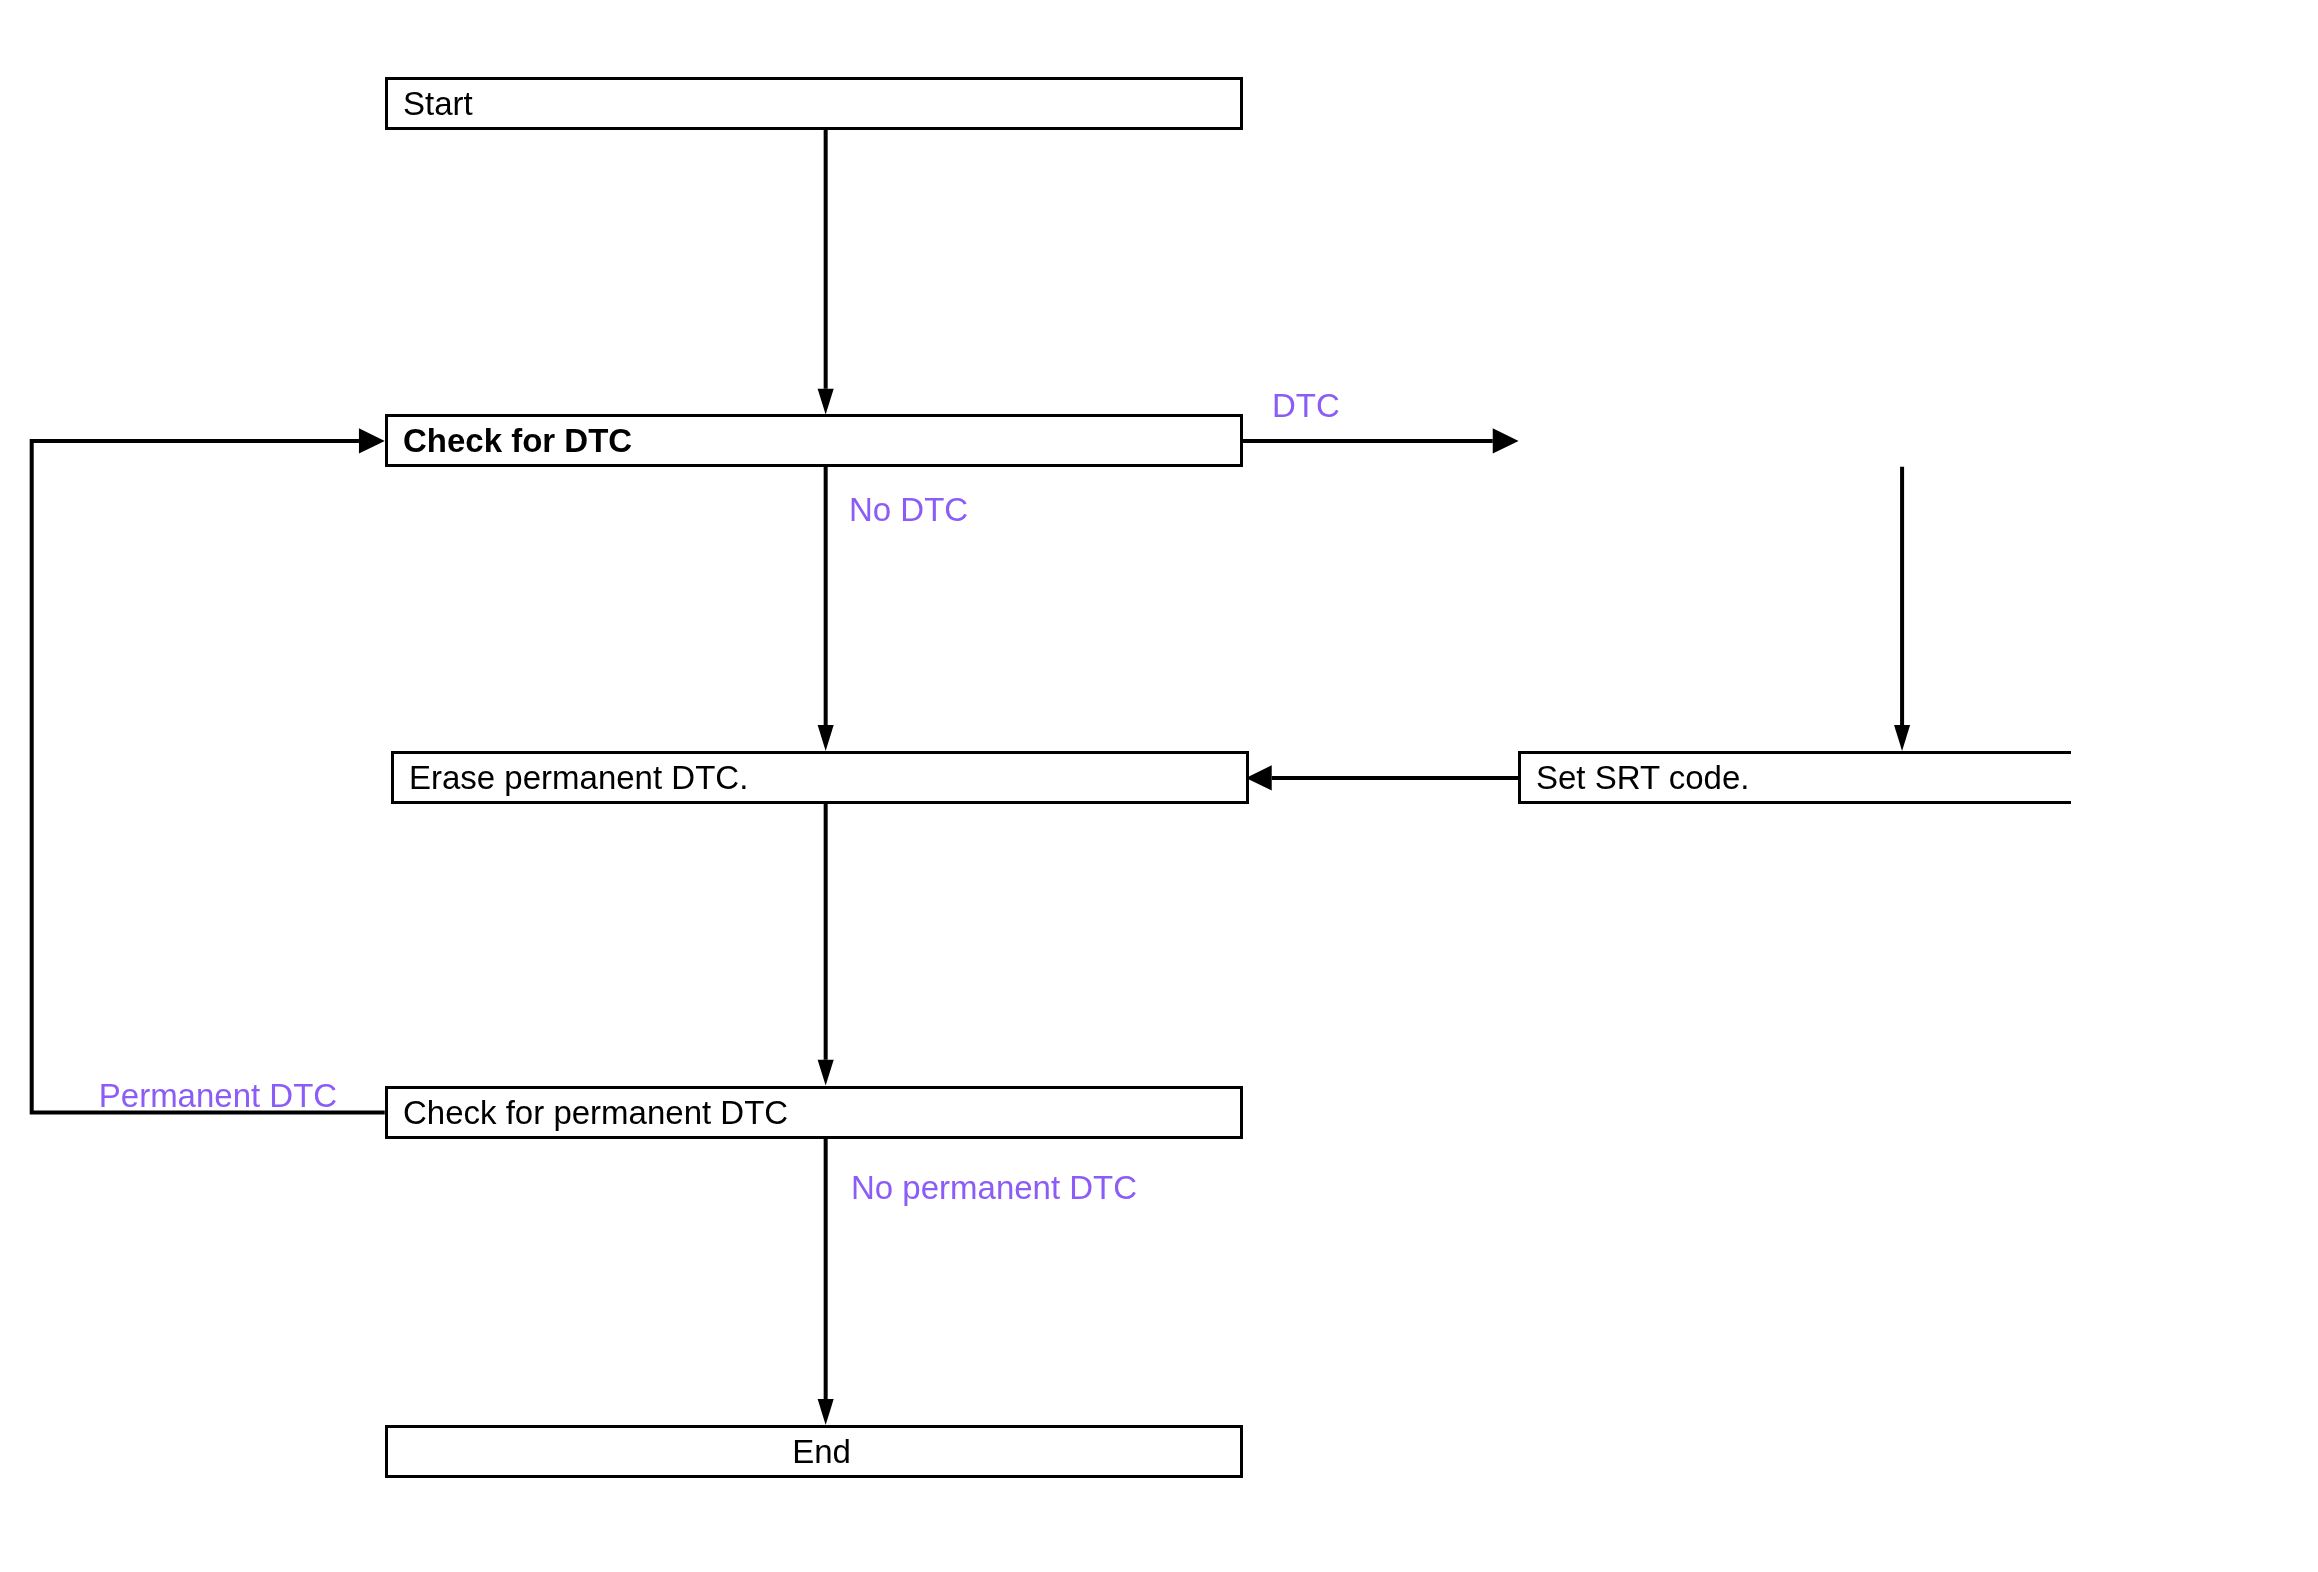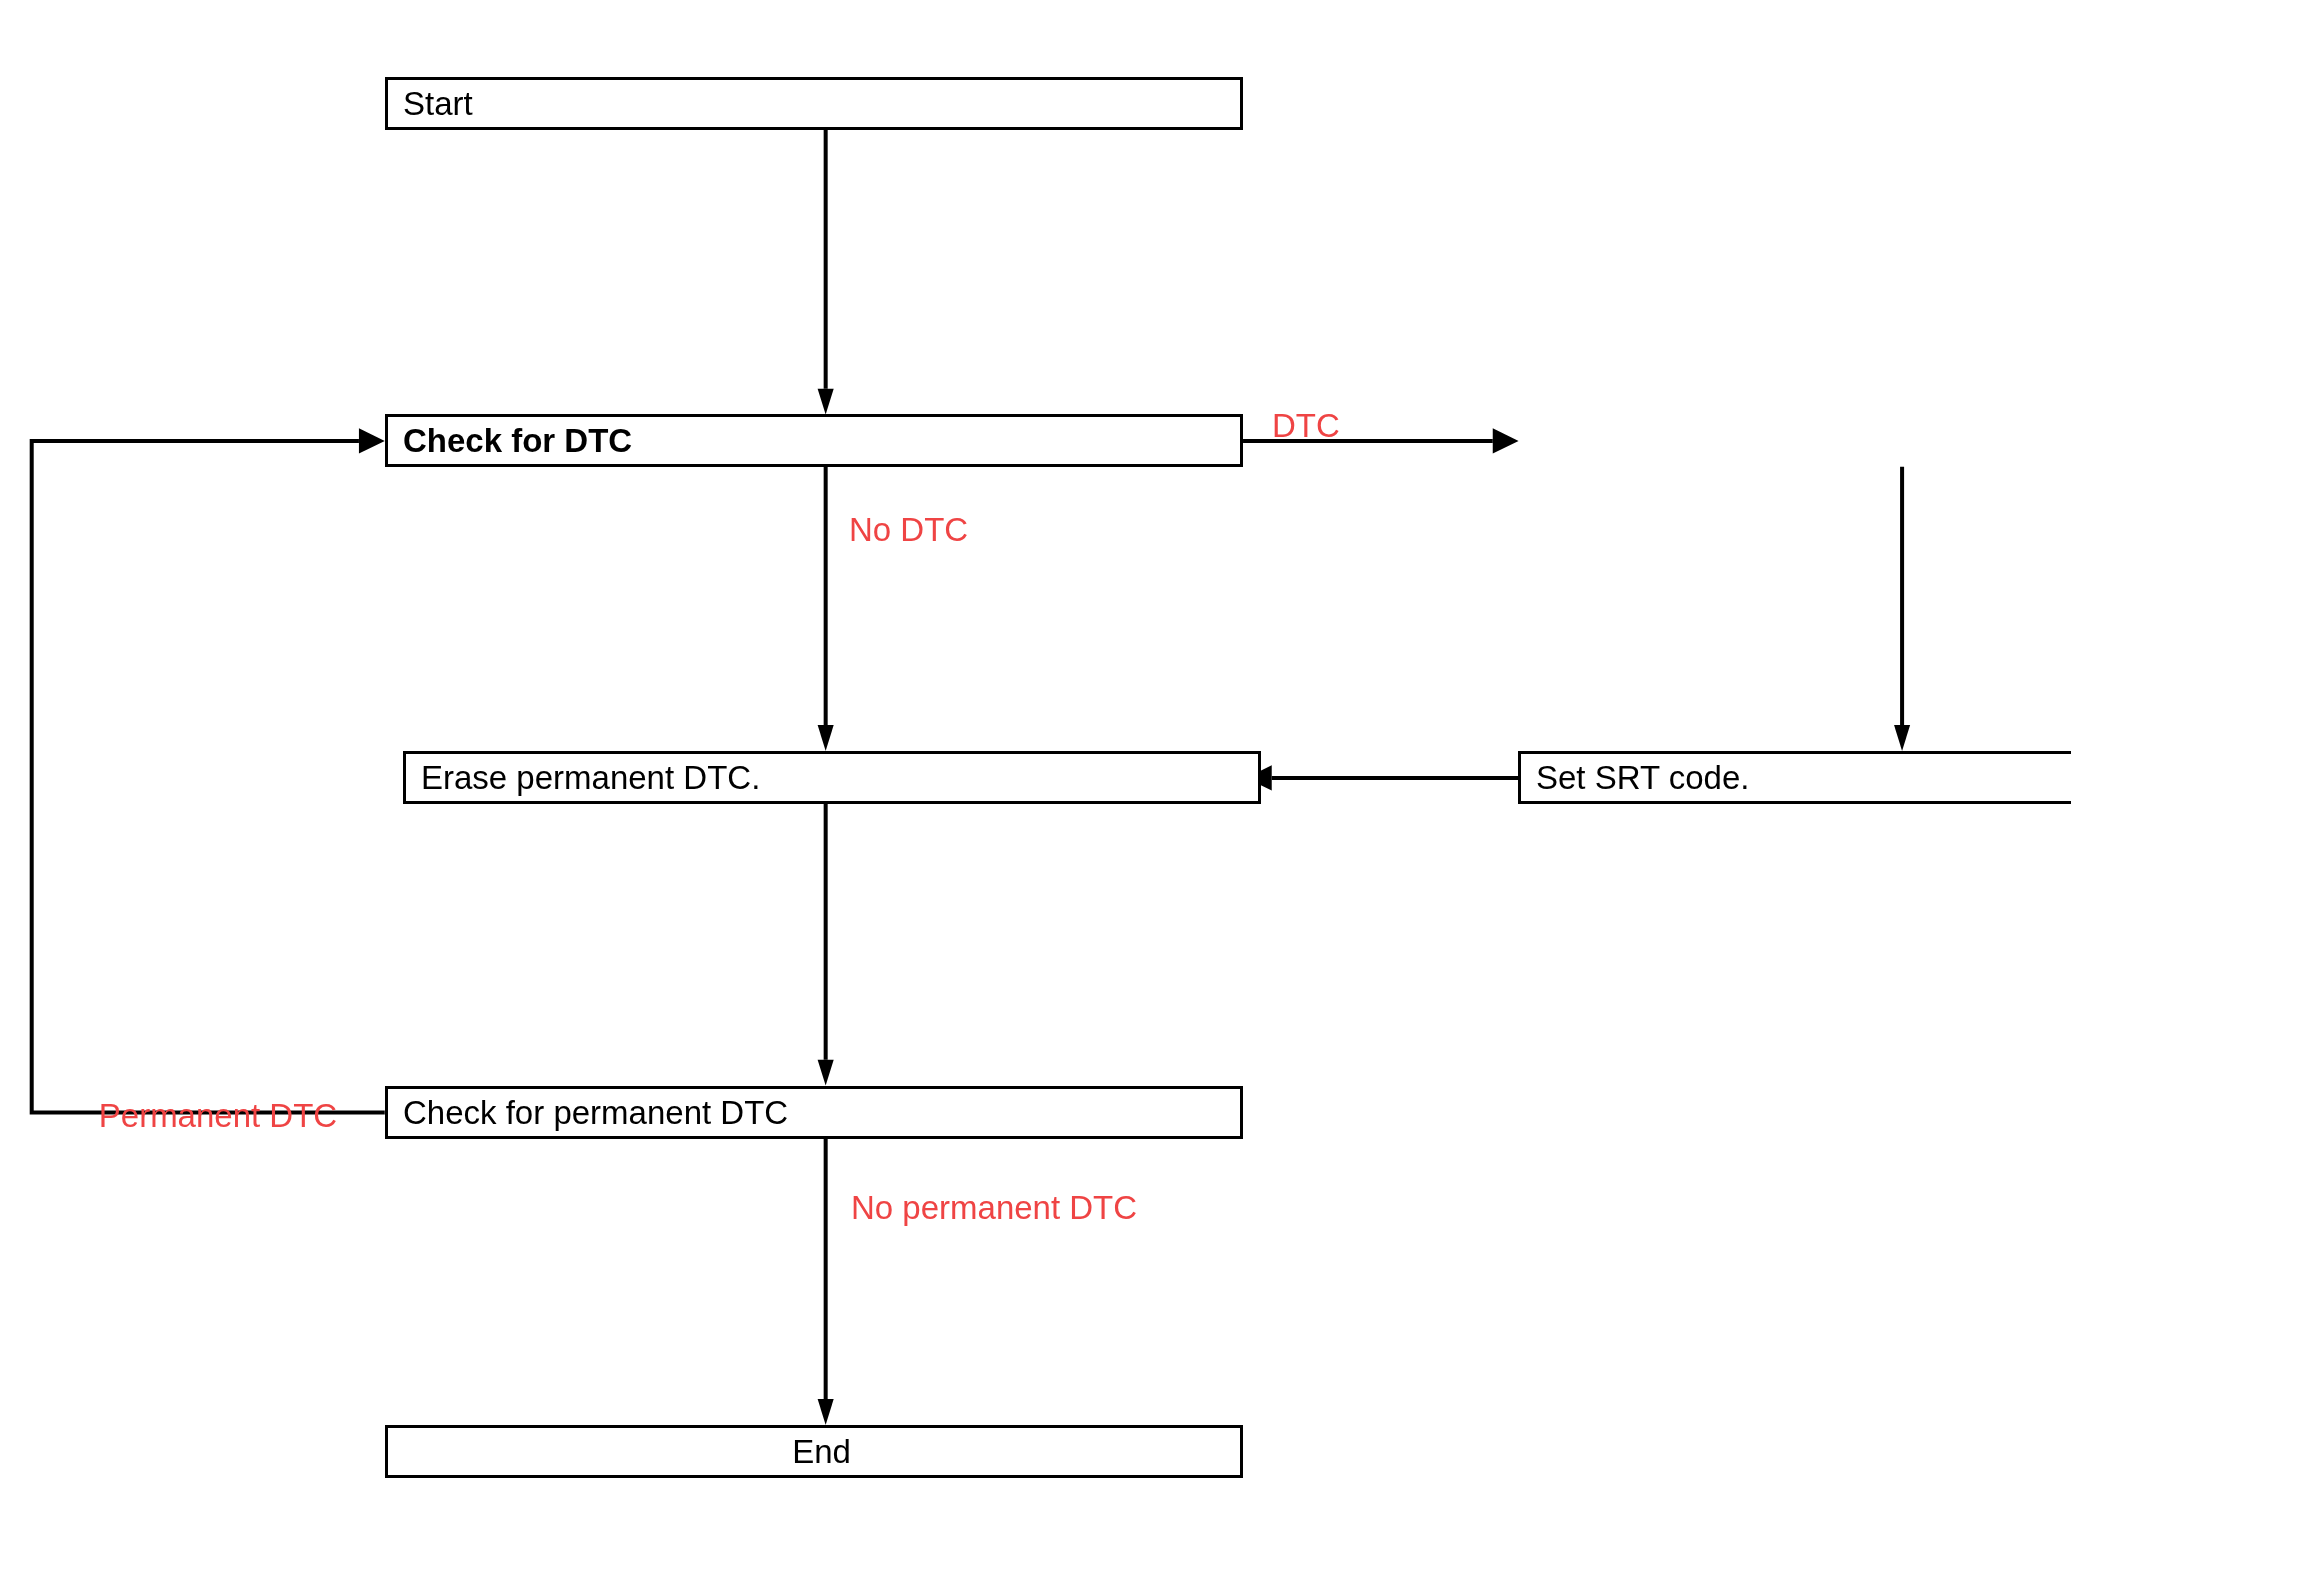--- a/index.html
+++ b/index.html
@@ -31,24 +31,23 @@
     padding-left: 15px;
     font-size: 33px;
     line-height: 1;
     color: #000000;
     white-space: nowrap;
   }
   .edge-label {
     position: absolute;
     font-size: 33px;
     line-height: 1;
-    color: #ef4444;
+    color: #8b5cf6;
     white-space: nowrap;
     z-index: 6;
-    margin-top: 20px;
   }
   .edge-label.anchor-right {
     text-align: center;
   }
   svg.edges {
     position: absolute;
     left: 0;
     top: 0;
     width: 2319px;
     height: 1573px;
@@ -110,21 +109,21 @@
 
   <div class="flow-box" style="left:385px; top:77px; width:858px; height:53px;">
     <span class="box-label">Start</span>
   </div>
 
   <div class="flow-box" style="left:385px; top:414px; width:858px; height:53px;font-weight:bold;">
     <span class="box-label">Check for DTC</span>
   </div>
 
 
-  <div class="flow-box" style="left:403px; top:751px; width:858px; height:53px;">
+  <div class="flow-box" style="left:391px; top:751px; width:858px; height:53px;">
     <span class="box-label">Erase permanent DTC.</span>
   </div>
 
   <div class="flow-box" style="left:1518px; top:751px; width:797px; height:53px;text-align:right;">
     <span class="box-label">Set SRT code.</span>
   </div>
 
   <div class="flow-box" style="left:385px; top:1086px; width:858px; height:53px;">
     <span class="box-label">Check for permanent DTC</span>
   </div>

